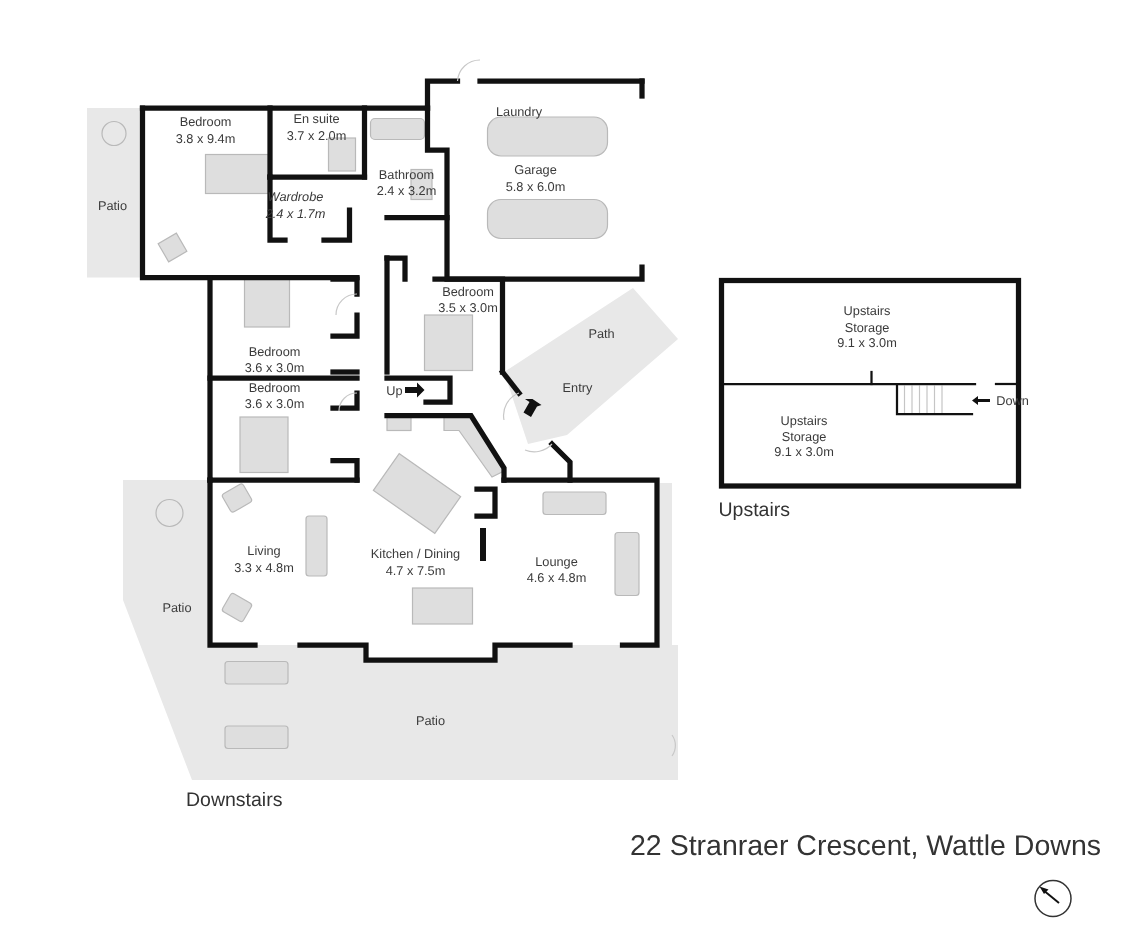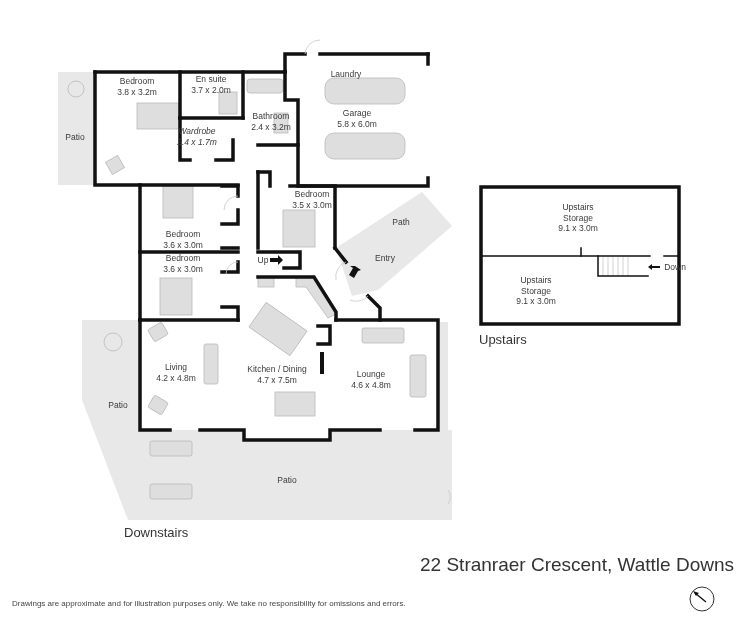--- a/index.html
+++ b/index.html
@@ -132,21 +132,21 @@
 
   <g fill="#111">
     <polygon points="270,258 278,258 278,255 283,260 278,265 278,262 270,262"></polygon>
     <polygon points="355,266 361,270 358,271 354,278 349,275 353,268 350,266"></polygon>
     <polygon points="652,264 648,267 652,270 652,268 660,268 660,266 652,266"></polygon>
   </g>
 </svg>
 
 <div class="lbl" style="left:137px;top:76px;">
   <span>Bedroom</span>
-  <span>3.8 x 3.2m</span>
+  <span>3.8 x 9.4m</span>
 </div>
 <div class="lbl" style="left:211px;top:74px;">
   <span>En suite</span>
   <span>3.7 x 2.0m</span>
 </div>
 <div class="lbl" style="left:197px;top:126px;font-style:italic;">
   <span>Wardrobe</span>
   <span>2.4 x 1.7m</span>
 </div>
 <div class="lbl" style="left:271px;top:111px;">
@@ -167,21 +167,21 @@
 <div class="lbl" style="left:183px;top:229px;">
   <span>Bedroom</span>
   <span>3.6 x 3.0m</span>
 </div>
 <div class="lbl" style="left:183px;top:253px;">
   <span>Bedroom</span>
   <span>3.6 x 3.0m</span>
 </div>
 <div class="lbl" style="left:176px;top:362px;">
   <span>Living</span>
-  <span>4.2 x 4.8m</span>
+  <span>3.3 x 4.8m</span>
 </div>
 <div class="lbl" style="left:277px;top:364px;">
   <span>Kitchen / Dining</span>
   <span>4.7 x 7.5m</span>
 </div>
 <div class="lbl" style="left:371px;top:369px;">
   <span>Lounge</span>
   <span>4.6 x 4.8m</span>
 </div>
 
@@ -217,20 +217,19 @@
 <div class="lbl" style="left:675px;top:262px;">
     <span>Down</span>
   </div>
 
 <div class="section-title" style="left:124px;top:525px;">Downstairs</div>
 <div class="section-title" style="left:479px;top:332px;">Upstairs</div>
 
 <div class="address">22 Stranraer Crescent, Wattle Downs</div>
 
 <div class="disclaimer">
-  <span>Drawings are approximate and for illustration purposes only. We take no responsibility for omissions and errors.</span>
 </div>
 
 <svg class="compass" viewBox="0 0 28 28">
   <circle cx="14" cy="14" r="12" fill="none" stroke="#333" stroke-width="1"></circle>
   <line x1="7" y1="8" x2="18" y2="17" stroke="#111" stroke-width="1.3"></line>
   <polygon points="5,6 11,8 8,11" fill="#111"></polygon>
 </svg>
 
 </body></html>

